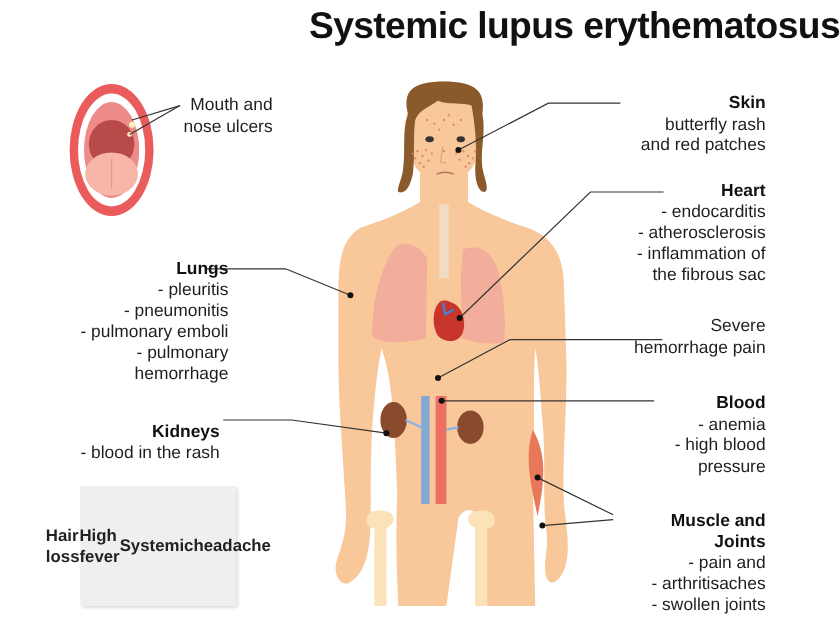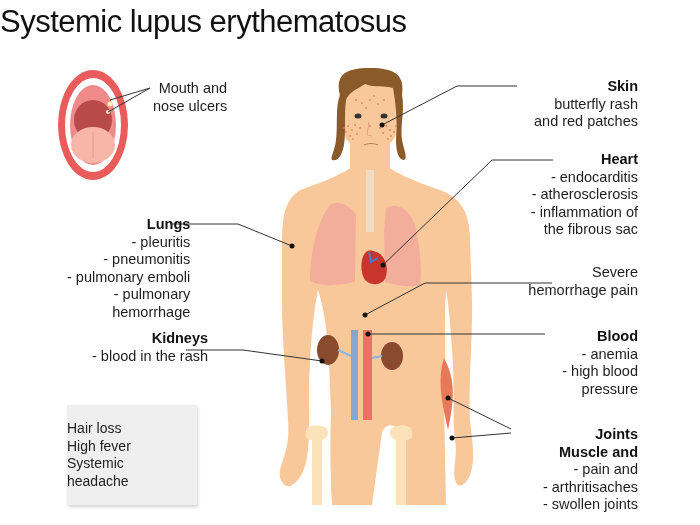--- a/index.html
+++ b/index.html
@@ -1,29 +1,29 @@
 <!DOCTYPE html>
 <html><head>
 <meta charset="utf-8">
 <style>
   html, body { margin:0; padding:0; background:#ffffff; }
   body { width:700px; height:525px; position:relative; overflow:hidden;
          font-family:"Liberation Sans", "DejaVu Sans", sans-serif; color:#1a1a1a; }
-  .title { position:absolute; left:0; top:4px; width:700px; text-align:left;
-           font-size:31px; font-weight:normal; letter-spacing:-0.5px; color:#111; }
+  .title { position:absolute; left:0; top:4px; width:700px; text-align:right;
+           font-size:31px; font-weight:bold; letter-spacing:-0.5px; color:#111; }
   .label { position:absolute; font-size:14.5px; line-height:17.6px; color:#1e1e1e; }
   .label .hd { font-weight:bold; color:#111; }
   .label div { white-space:nowrap; }
   .right { text-align:right; }
   .left { text-align:right; }
   svg.art { position:absolute; left:0; top:0; }
   .infobox { position:absolute; left:67px; top:405px; width:130px; height:100px;
              background:#efefef; box-shadow:1px 2px 3px rgba(0,0,0,0.18);
-             display:flex; flex-direction:column; justify-content:center; 
-             font-size:14px; line-height:17.5px; color:#222; }
+             display:flex; flex-direction:row; justify-content:center; align-items:center;
+             font-size:14px; line-height:17.5px; color:#222;font-weight:bold; }
   .indent { padding-left:8px; }
 </style>
 </head>
 <body>
 
 <div class="title">Systemic lupus erythematosus</div>
 
 <svg class="art" width="700" height="525" viewBox="0 0 700 525">
 
   <g fill="#f9c89a">
@@ -175,35 +175,35 @@
   <div>- pulmonary emboli</div>
   <div>- pulmonary</div>
   <div class="indent">hemorrhage</div>
 </div>
 
 <div class="label right" style="right:62px; top:264px;">
   <div>Severe</div>
   <div>hemorrhage pain</div>
 </div>
 
-<div class="label left" style="left:67px; top:330px;margin-left:25px;">
+<div class="label left" style="left:67px; top:352px;">
   <div class="hd">Kidneys</div>
   <div>- blood in the rash</div>
 </div>
 
 <div class="label right" style="right:62px; top:328px;">
   <div class="hd">Blood</div>
   <div>- anemia</div>
   <div>- high blood</div>
   <div>pressure</div>
 </div>
 
 <div class="label right" style="right:62px; top:426px;">
+  <div class="hd">Muscle and</div>
   <div class="hd">Joints</div>
-  <div class="hd">Muscle and</div>
   <div>- pain and</div>
   <div>- arthritisaches</div>
   <div>- swollen joints</div>
 </div>
 
 <div class="infobox">
   <div>Hair loss</div>
   <div>High fever</div>
   <div>Systemic</div>
   <div>headache</div>

